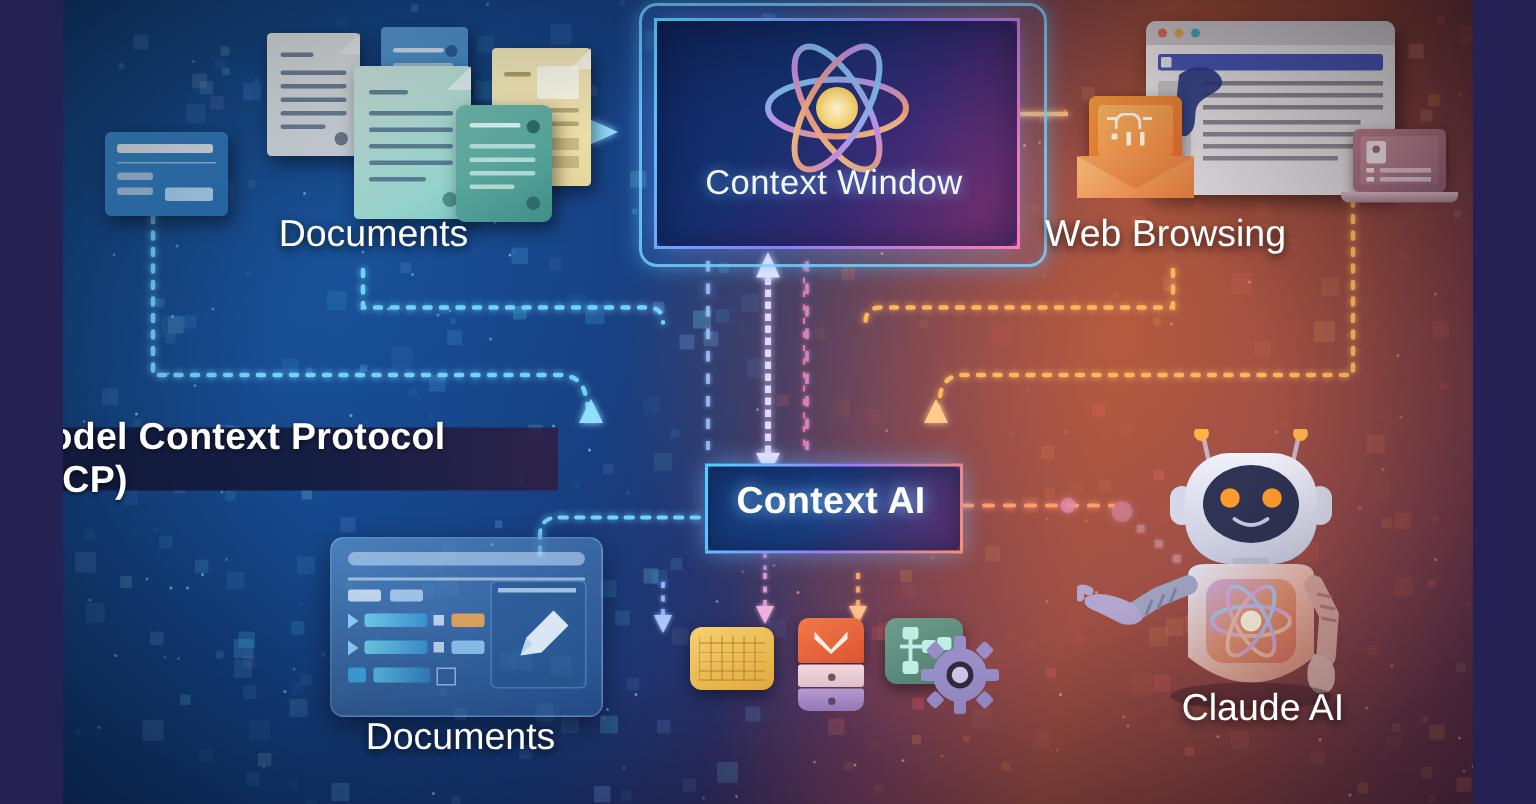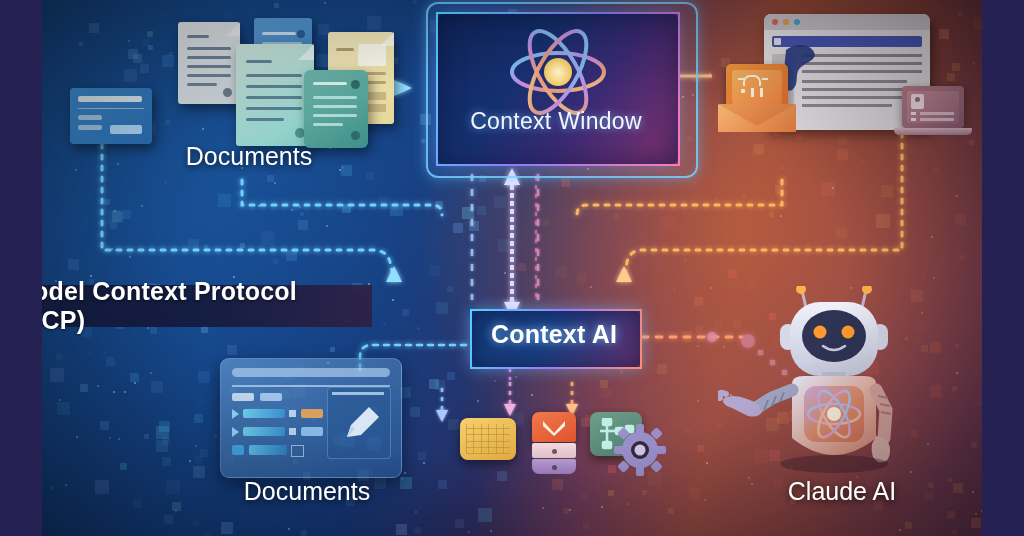--- a/index.html
+++ b/index.html
@@ -936,22 +936,23 @@
             <line x1="162" y1="118" x2="172" y2="120"></line>
           <line x1="163" y1="126" x2="173" y2="128"></line>
         </g>
         <path d="M158,150 Q172,152 172,164 Q172,178 160,176 Q152,172 154,158 Z" fill="#d9b0ab"></path>
 
         <ellipse cx="116" cy="178" rx="54" ry="9" fill="rgba(40,20,40,.35)"></ellipse>
       </svg>
     </div>
 
     <div class="cap" style="left:92px;top:142px;width:230px;">Documents</div>
+    <div class="cap" style="left:600px;top:142px;width:270px;">Web Browsing</div>
     <div class="cap" style="left:140px;top:477px;width:250px;">Documents</div>
-    <div class="cap" style="left:680px;top:477px;width:240px;">Claude AI</div>
+    <div class="cap" style="left:680px;top:458px;width:240px;">Claude AI</div>
 
     <div class="vign"></div>
   </div>
 
   <div class="mcp">
     <span>Model Context Protocol (MCP)</span>
   </div>
 
 </div>
 

